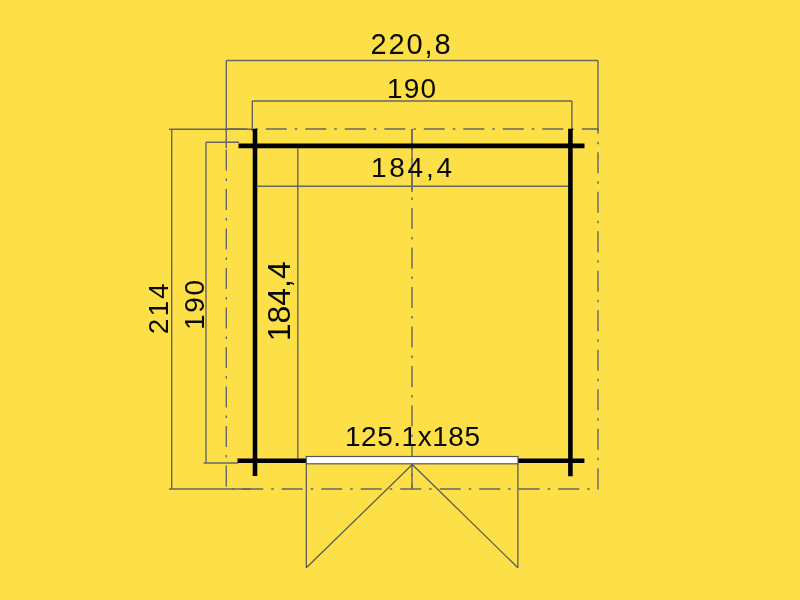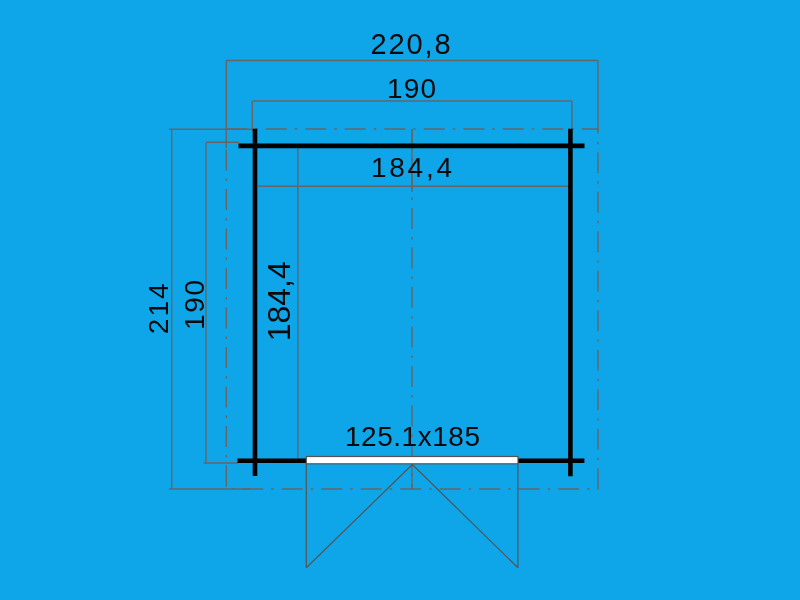--- a/index.html
+++ b/index.html
@@ -1,16 +1,16 @@
 <!DOCTYPE html>
 <html><head>
 <meta charset="utf-8">
 <style>
   html,body{margin:0;padding:0;background:#ffffff;}
-  #page{width:800px;height:600px;position:relative;background:#0ea5e9;overflow:hidden;}
+  #page{width:800px;height:600px;position:relative;background:#fde047;overflow:hidden;}
   svg{display:block;filter:blur(0.4px);}
   text{font-family:"Liberation Sans",sans-serif;fill:#0a0a0a;}
 </style>
 </head>
 <body>
 <div id="page">
 <svg width="800" height="600" viewBox="0 0 800 600">
 
   <g stroke="#666666" stroke-width="1.4" fill="none" stroke-dasharray="21 8 2.5 8">
     <rect x="226.3" y="129" width="371.7" height="360"></rect>

